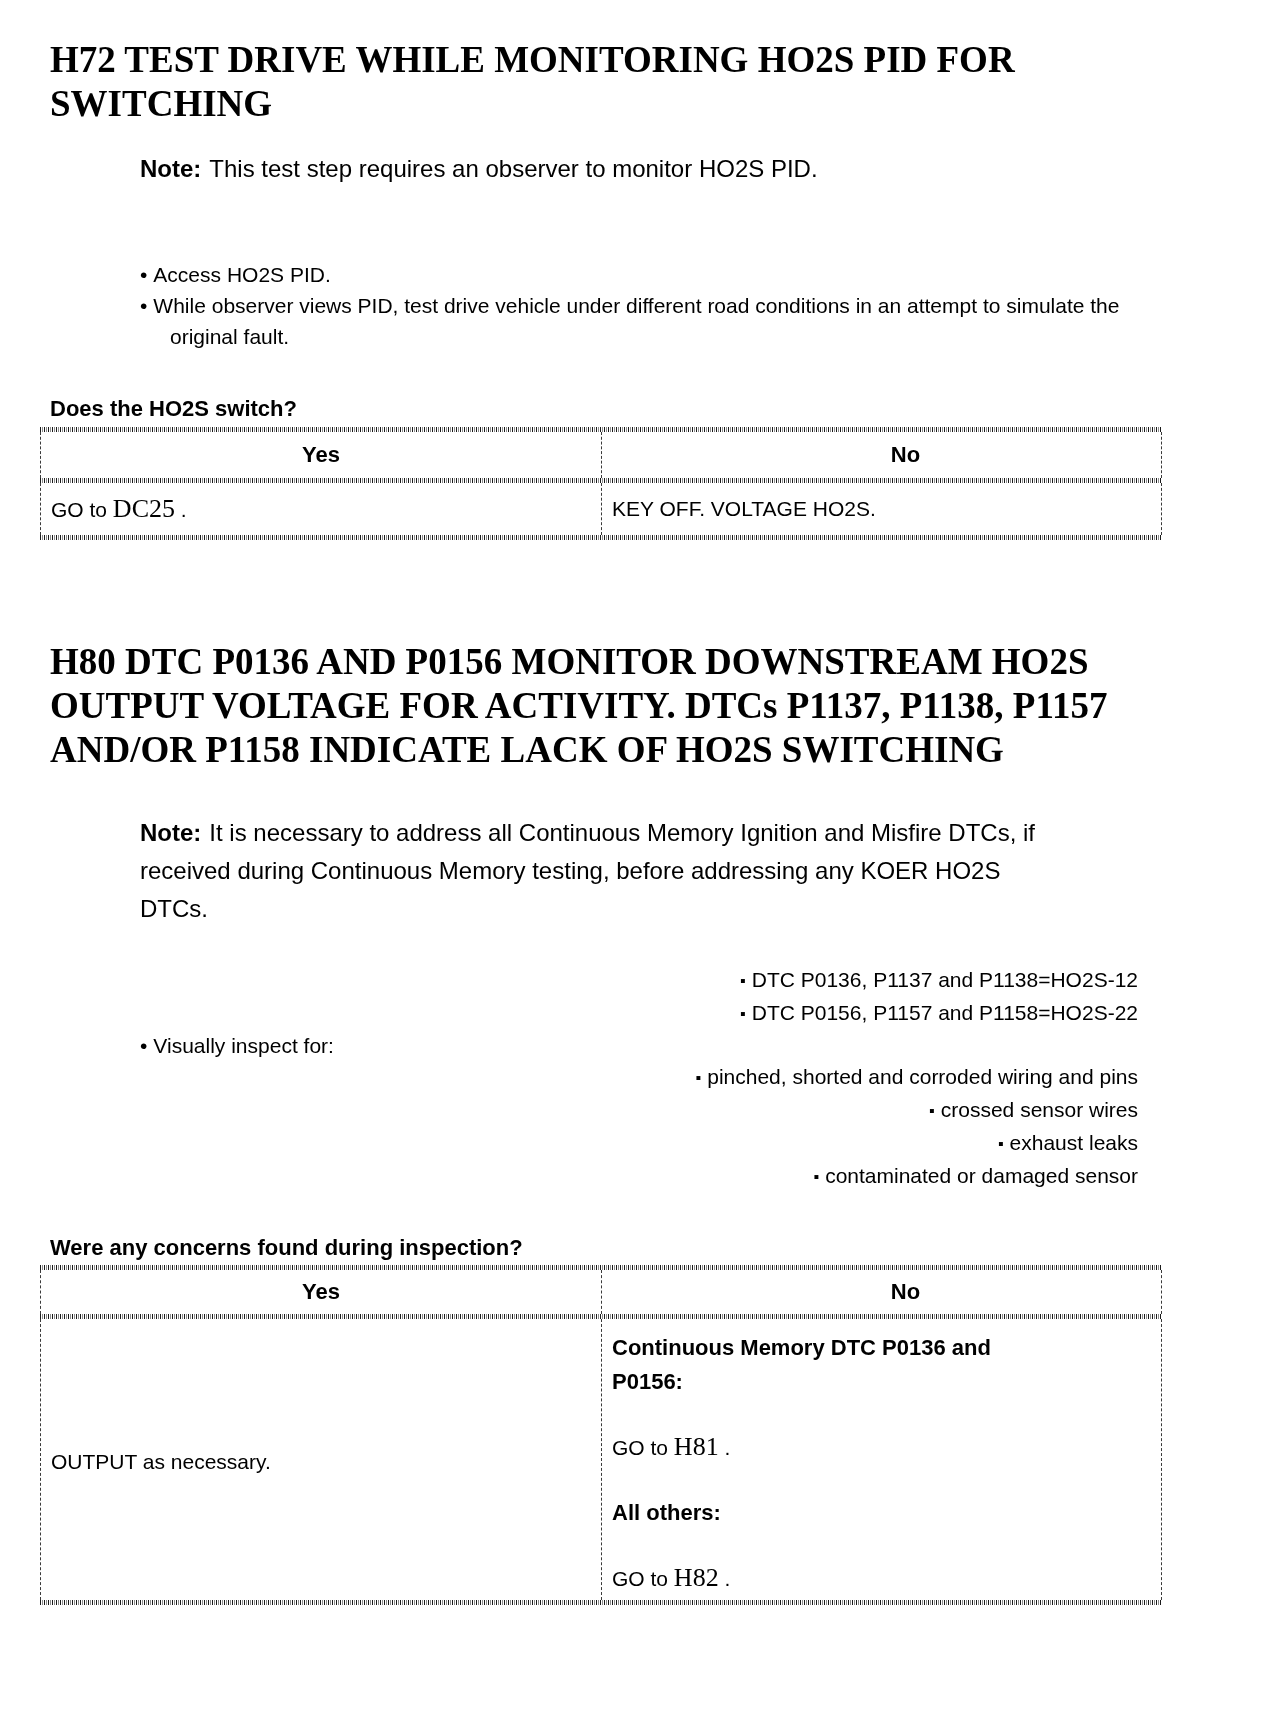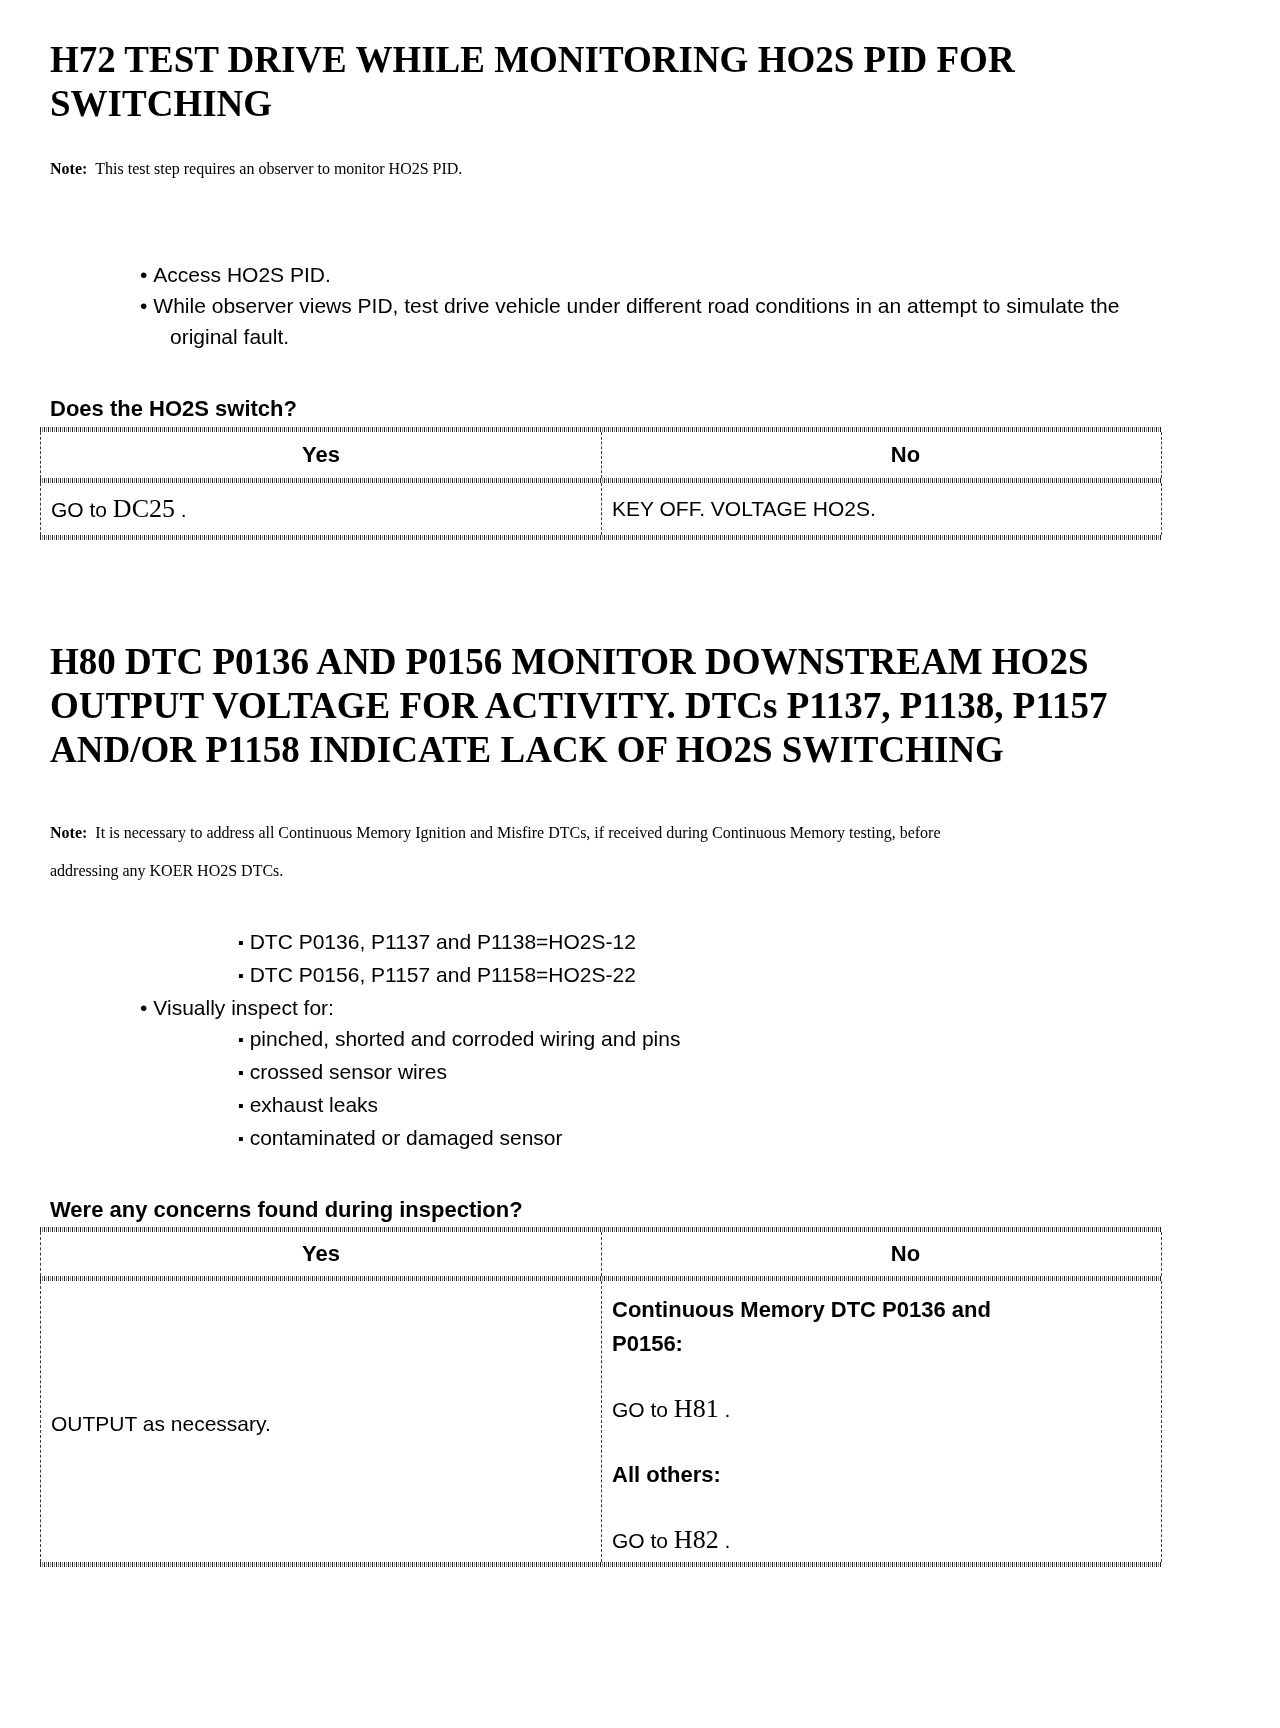--- a/index.html
+++ b/index.html
@@ -27,23 +27,24 @@
     font-weight: bold;
     font-size: 37px;
     line-height: 44px;
     margin: 0;
     letter-spacing: 0px;
   }
   .h72-heading { max-width: 1000px; }
   .h80-heading { max-width: 1120px; margin-top: 100px; }
   
   .note {
-    font-family: Liberation Serif, serif;
-    font-size: 16px;
+    font-family: Liberation Sans, sans-serif;
+    font-size: 24px;
     line-height: 38px;
+    margin-left: 90px;
     max-width: 935px;
   }
   .note-1 { margin-top: 24px; }
   .note-h80-1 { margin-top: 40px; }
   .note-h80-2 { margin-top: 42px; }
   .note-label { font-weight: bold; margin-right: 8px; }
   
   .blist {
     margin: 0 0 0 90px;
     padding: 0;
@@ -61,20 +62,21 @@
   .mk-dot { margin-right: 6px; font-size: 21px; }
   .mk-sq { margin-right: 6px; font-size: 16px; vertical-align: 1px; }
   
   .sqlist {
     margin: 0 0 0 188px;
     padding: 0;
     list-style: none;
     width: 900px;
     font-size: 21px;
     line-height: 32px;
+    text-align: right;
   }
   .sqlist-top { margin-top: 36px; }
   .sqlist li {
     padding-left: 14px;
     text-indent: -14px;
   }
   .inspect-line {
     margin: 0 0 0 90px;
     font-size: 21px;
     line-height: 31px;

